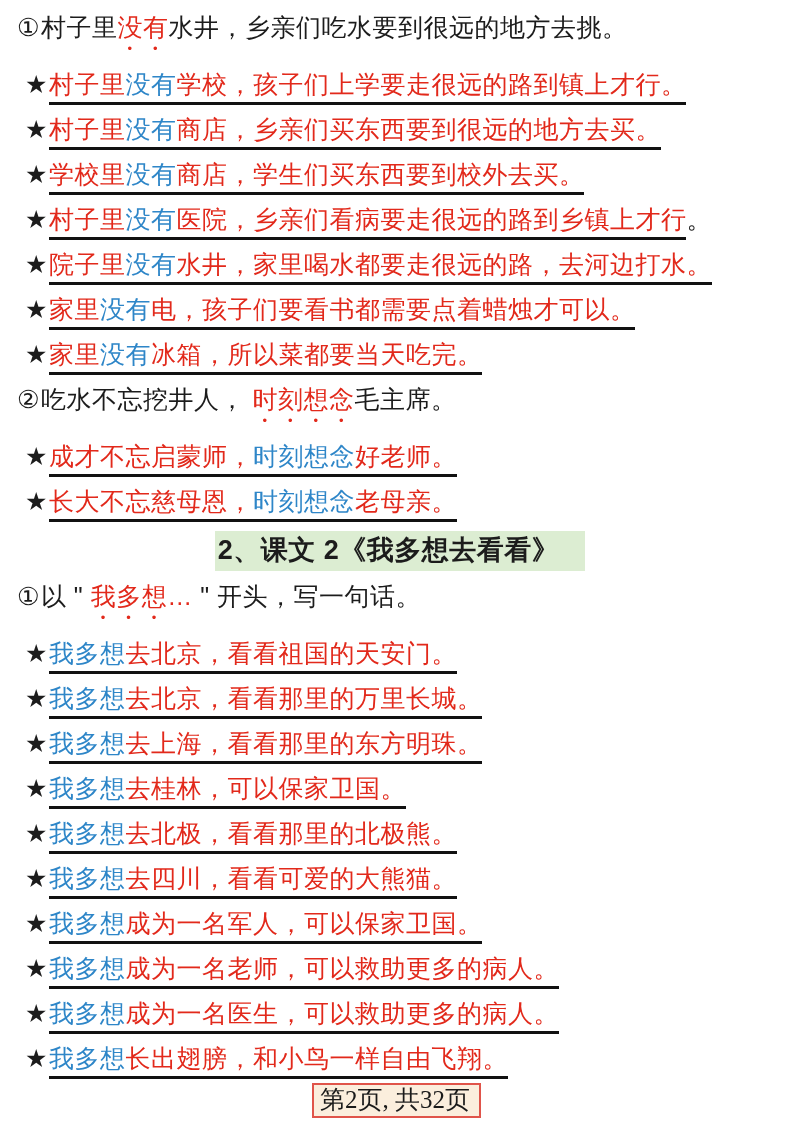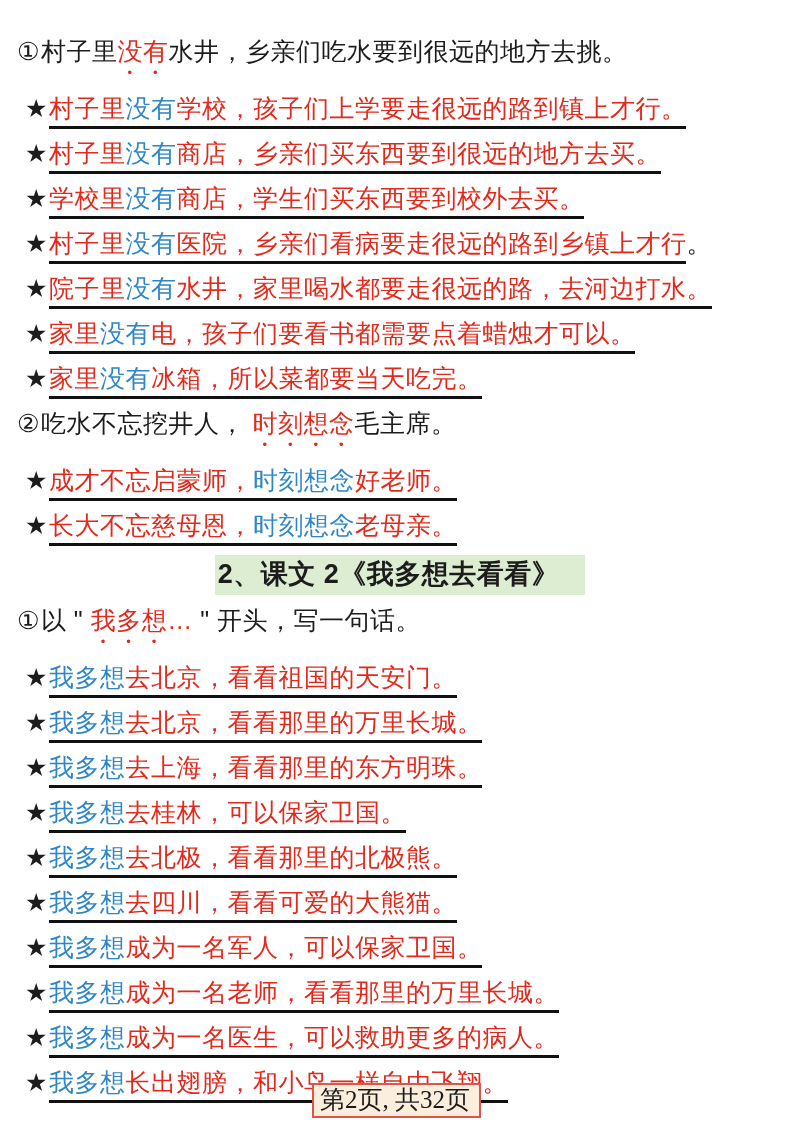--- a/index.html
+++ b/index.html
@@ -15,21 +15,21 @@
   html,body{margin:0;padding:0;}
   body{
     width:793px;height:1122px;
     background:#ffffff;
     overflow:hidden;
     font-family:"Liberation Sans","DejaVu Sans",sans-serif;
     color:var(--ink);
   }
   .page{
     width:793px;height:1122px;
-    padding:36px 10px 0 17px;
+    padding:12px 10px 0 17px;
     position:relative;
   }
   .line{
     font-size:25px;
     line-height:30px;
     white-space:nowrap;
     letter-spacing:0.5px;
   }
   .line.numbered{margin:0 0 13px 0;}
   .line.star{margin:0 0 9px 8px;}
@@ -100,20 +100,20 @@
       <div class="line star"><span class="marker">★</span><span class="u"><span class="c-red">长大不忘慈母恩，</span><span class="c-blue">时刻想念</span><span class="c-red">老母亲。</span></span></div>
       <div class="line heading"><span class="hl">2、课文 2《我多想去看看》</span></div>
       <div class="line numbered"><span class="marker">①</span><span class="c-black">以 " </span><span class="c-red dots">我多想</span><span class="c-red">…</span><span class="c-black"> " 开头，写一句话。</span></div>
       <div class="line star"><span class="marker">★</span><span class="u"><span class="c-blue">我多想</span><span class="c-red">去北京，看看祖国的天安门。</span></span></div>
       <div class="line star"><span class="marker">★</span><span class="u"><span class="c-blue">我多想</span><span class="c-red">去北京，看看那里的万里长城。</span></span></div>
       <div class="line star"><span class="marker">★</span><span class="u"><span class="c-blue">我多想</span><span class="c-red">去上海，看看那里的东方明珠。</span></span></div>
       <div class="line star"><span class="marker">★</span><span class="u"><span class="c-blue">我多想</span><span class="c-red">去桂林，可以保家卫国。</span></span></div>
       <div class="line star"><span class="marker">★</span><span class="u"><span class="c-blue">我多想</span><span class="c-red">去北极，看看那里的北极熊。</span></span></div>
       <div class="line star"><span class="marker">★</span><span class="u"><span class="c-blue">我多想</span><span class="c-red">去四川，看看可爱的大熊猫。</span></span></div>
       <div class="line star"><span class="marker">★</span><span class="u"><span class="c-blue">我多想</span><span class="c-red">成为一名军人，可以保家卫国。</span></span></div>
-      <div class="line star"><span class="marker">★</span><span class="u"><span class="c-blue">我多想</span><span class="c-red">成为一名老师，看看那里的万里长城。</span></span></div>
+      <div class="line star"><span class="marker">★</span><span class="u"><span class="c-blue">我多想</span><span class="c-red">成为一名老师，可以救助更多的病人。</span></span></div>
       <div class="line star"><span class="marker">★</span><span class="u"><span class="c-blue">我多想</span><span class="c-red">成为一名医生，可以救助更多的病人。</span></span></div>
       <div class="line star"><span class="marker">★</span><span class="u"><span class="c-blue">我多想</span><span class="c-red">长出翅膀，和小鸟一样自由飞翔。</span></span></div>
     </div>
   <div class="footer">
     <span class="footer-box">第2页, 共32页</span>
   </div>
 </div>
 
 </body></html>

